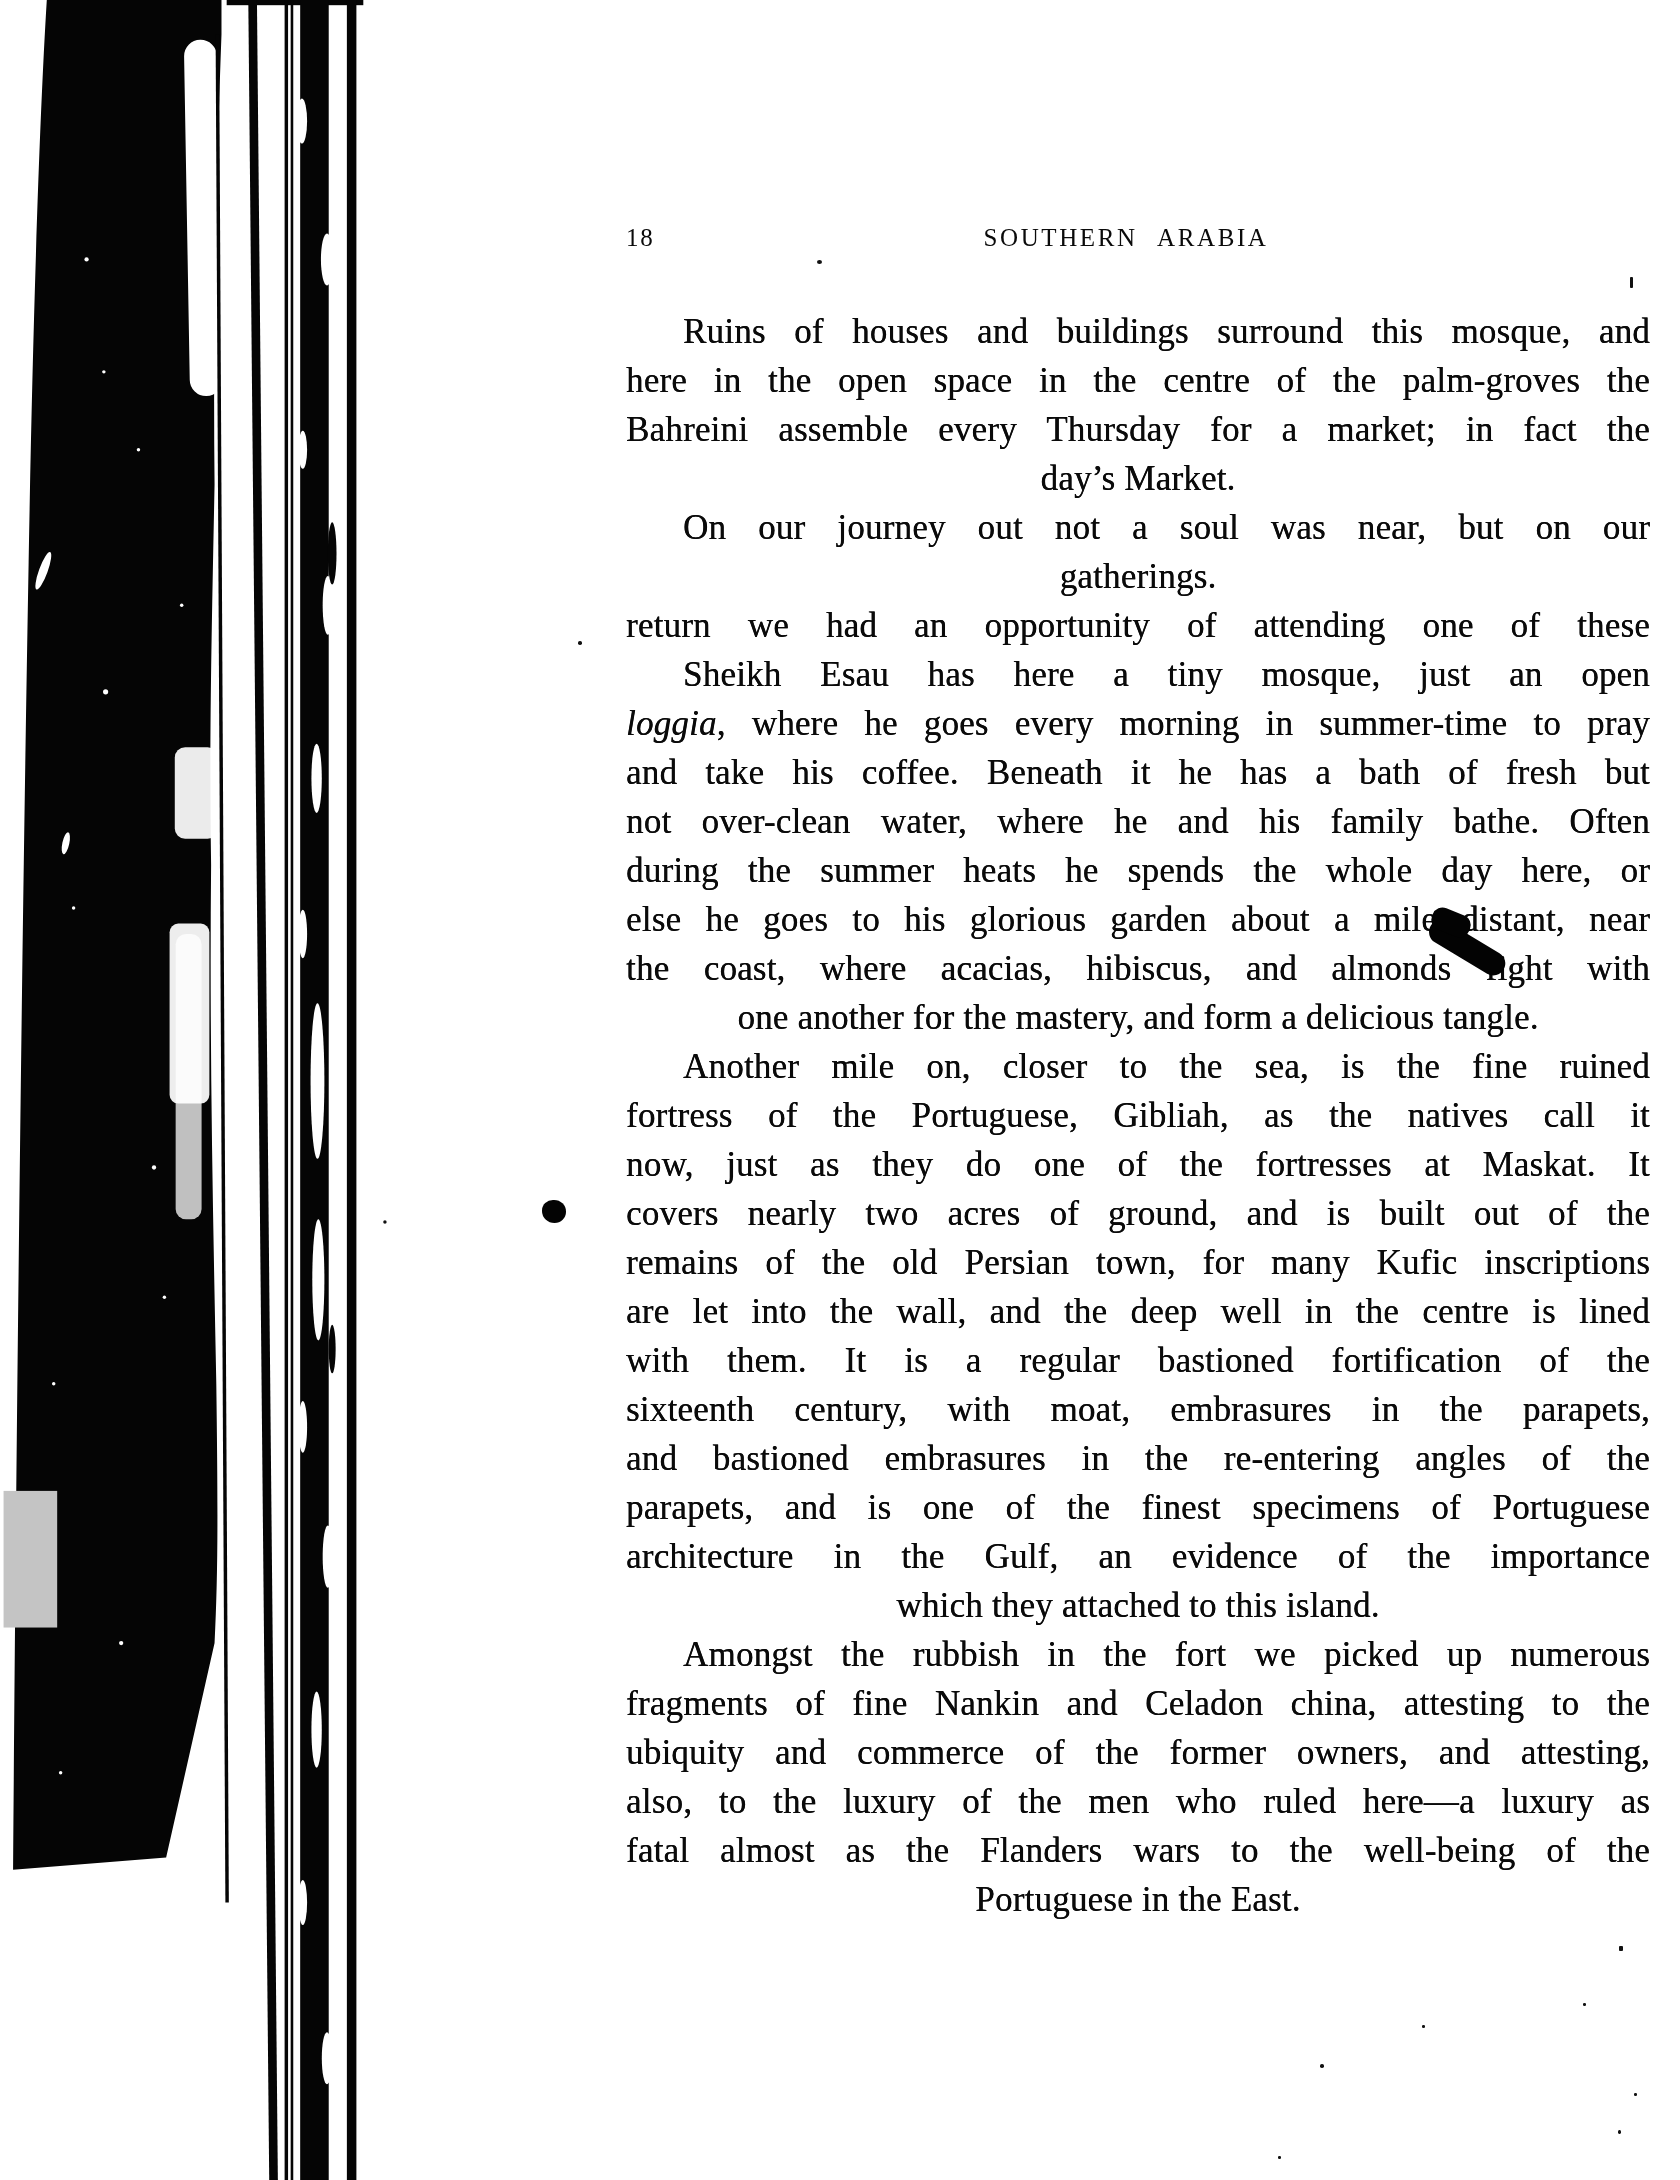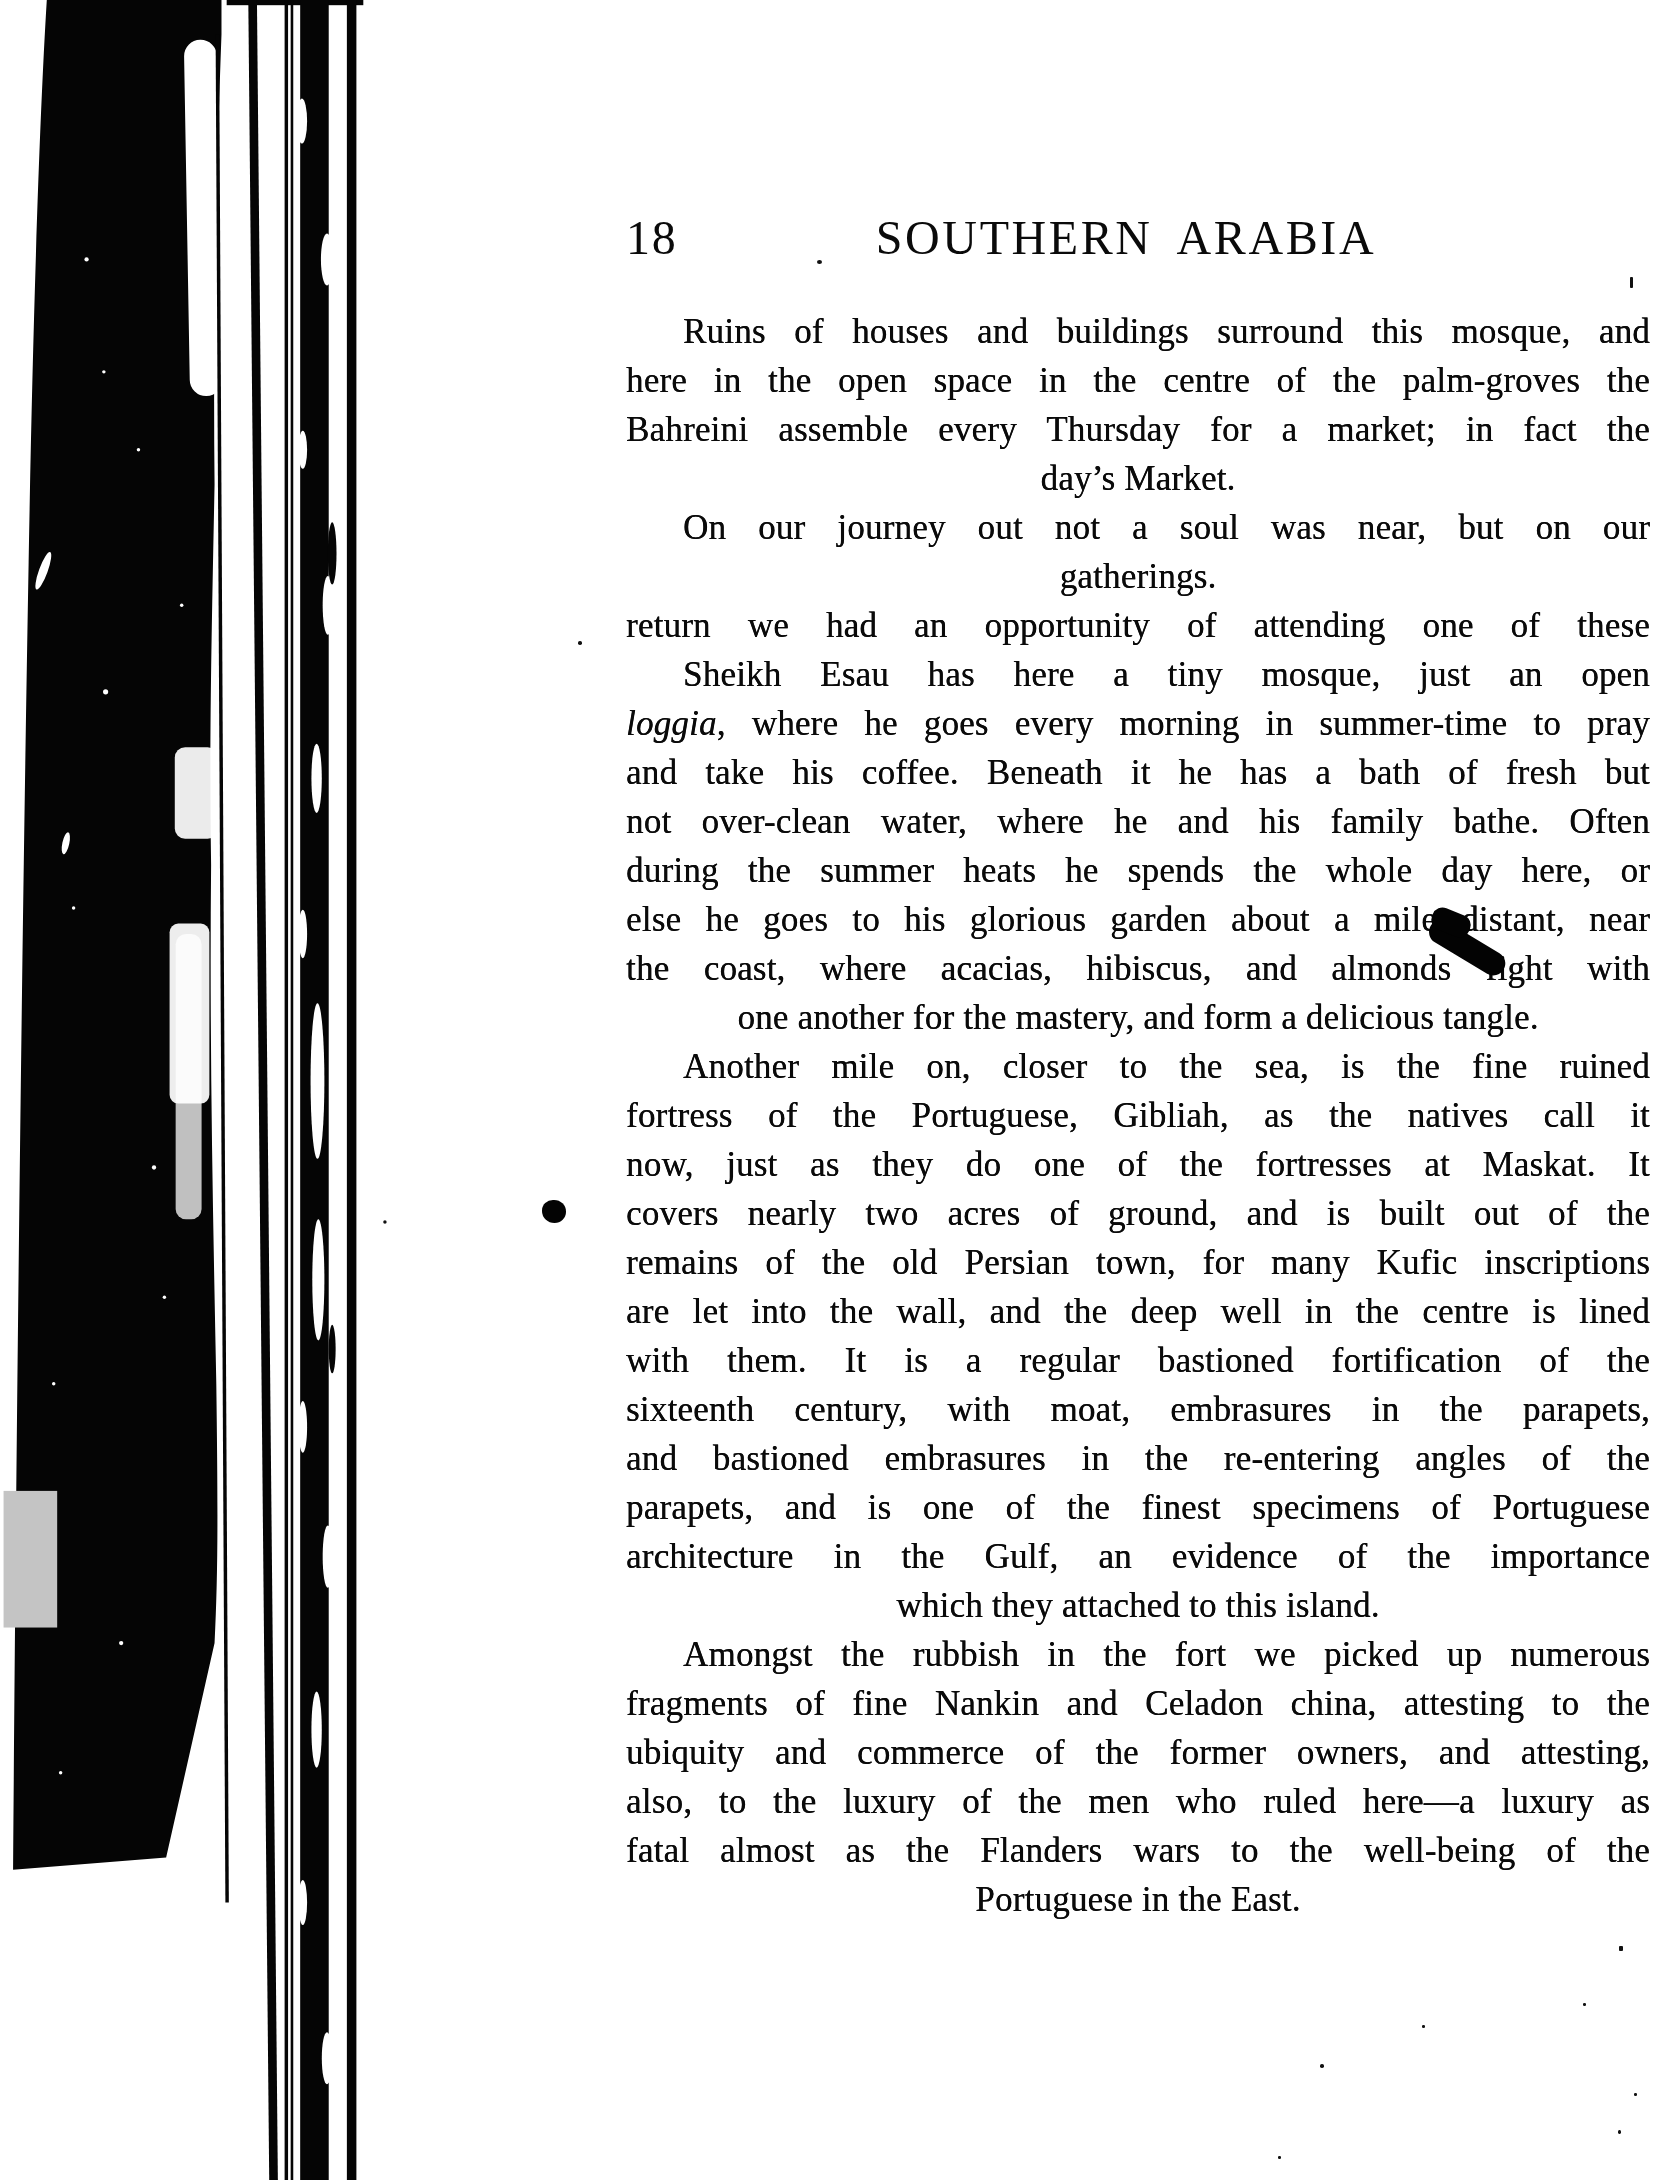--- a/index.html
+++ b/index.html
@@ -2,21 +2,21 @@
 <html style="font-size:14px"><head>
 <meta charset="utf-8">
 <style>
   html,body{margin:0;padding:0;background:#ffffff;}
   .page{
     position:relative;width:1680px;height:2181px;background:#ffffff;overflow:hidden;
     font-family:"Liberation Serif","DejaVu Serif",serif;color:#0a0a0a;
   }
   .gutter{position:absolute;left:0;top:0;}
   .header{position:absolute;left:626px;top:218px;width:1024px;height:43px;
-    font-size:48px;line-height:40px;}
+    font-size:25px;line-height:40px;}
   .pagenum{position:absolute;left:0;top:0;letter-spacing:1.7px;}
   .title{position:absolute;left:0;right:24px;top:0;text-align:center;
     letter-spacing:2.6px;word-spacing:12px;}
   .textblock{position:absolute;left:626px;top:307px;width:1024px;}
   .line{
     height:49px;line-height:49px;font-size:35px;letter-spacing:0.2px;
     text-align:justify;overflow:hidden;white-space:normal;
     text-shadow:0.3px 0 0 currentColor;
   }
   .line::after{content:"";display:inline-block;width:100%;height:0;}

